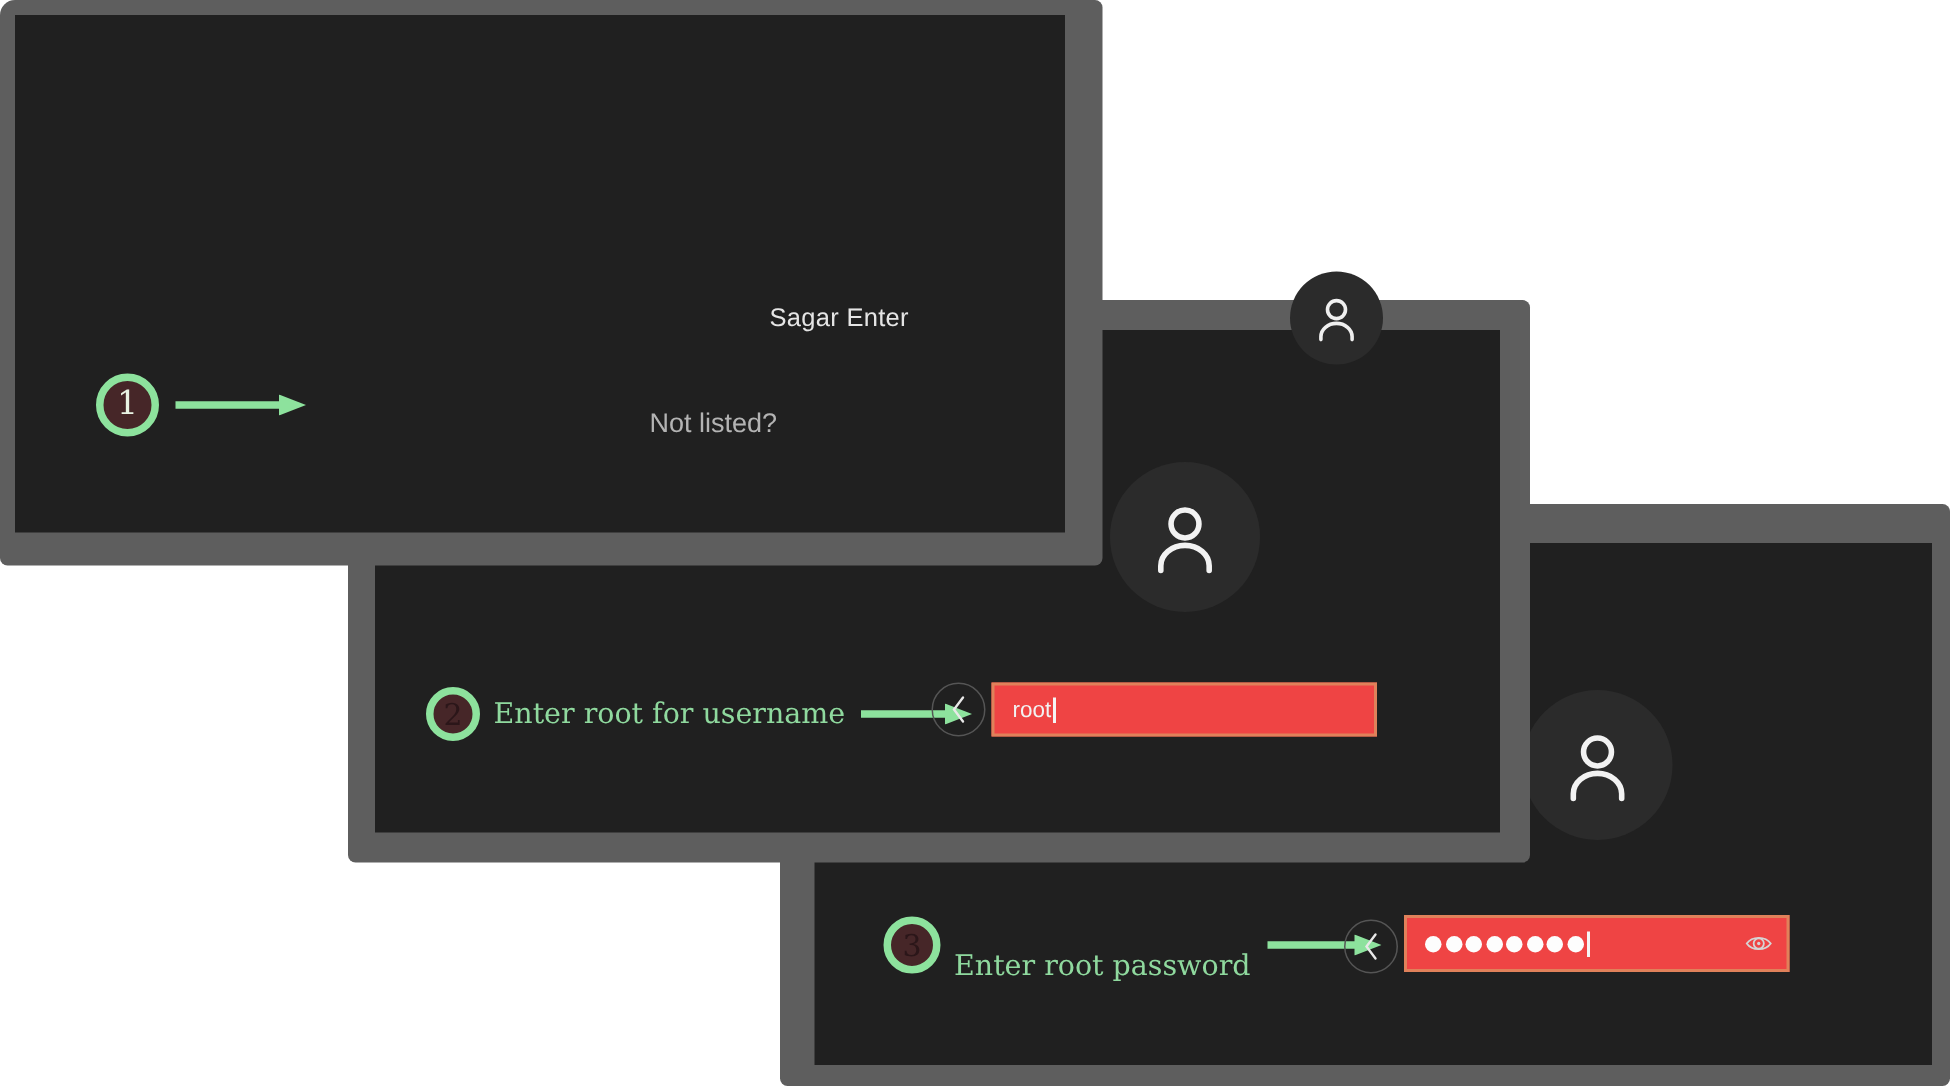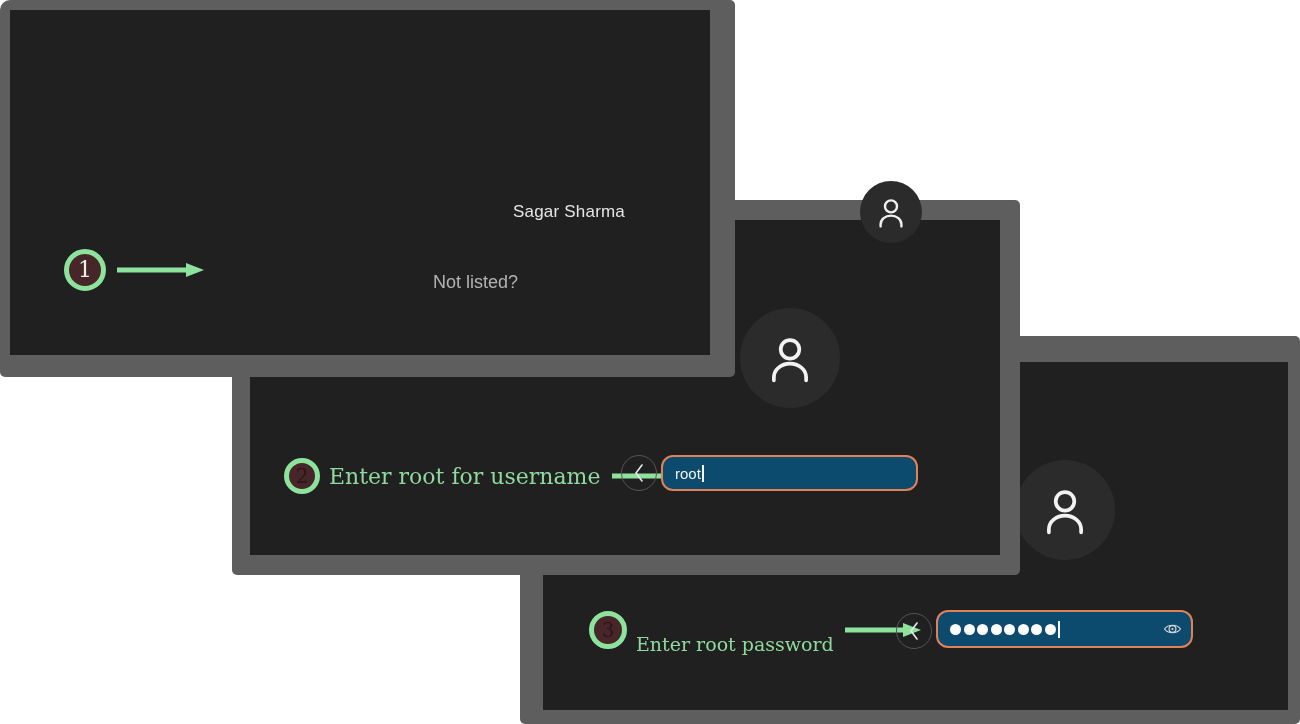--- a/index.html
+++ b/index.html
@@ -31,32 +31,32 @@
          font-family:"DejaVu Serif","Liberation Serif",serif;}
   .badge-num{line-height:1;}
   .annot-label{color:#8fd99e;white-space:nowrap;}
   .annot1{left:54px;top:239px;height:42px;}
   .annot1 .badge{width:42px;height:42px;}
   .annot1 .badge-num{font-size:22px;color:#e9f3e4;}
   .annot1 .annot-label{font-size:19.5px;margin-left:9px;}
   .annot2{left:34px;top:238px;height:36px;}
   .annot2 .badge{width:36px;height:36px;}
   .annot2 .badge-num{font-size:20px;color:#2b1619;}
-  .annot2 .annot-label{font-size:22px;margin-left:9px;}
+  .annot2 .annot-label{font-size:19px;margin-left:9px;}
   .annot3{left:46px;top:249px;height:38px;}
   .annot3 .badge{width:38px;height:38px;}
   .annot3 .badge-num{font-size:20px;color:#2b1619;}
   .annot3 .annot-label{font-size:19px;margin-left:9px;margin-top:28px;}
   .arrow{margin-left:10px;display:block;}
   
   .back-btn{position:absolute;width:36px;height:36px;border-radius:50%;
             border:1px solid #555;background:transparent;box-sizing:border-box;
             display:flex;align-items:center;justify-content:center;cursor:pointer;padding:0;}
   
-  .entry{position:absolute;background:#0c4a6e;border:2px solid #e0815a;border-radius:12px;
+  .entry{position:absolute;background:#ef4444;border:2px solid #e0815a;border-radius:0;
          box-sizing:border-box;display:flex;align-items:center;padding:0 12px;cursor:text;}
   .entry-user{left:411px;top:235px;width:257px;height:36px;}
   .entry-pass{left:393px;top:248px;width:257px;height:38px;}
   .entry-text{color:#f2f2f2;font-size:15px;line-height:1;}
   .caret{display:inline-block;width:2px;height:17px;background:#f5f5f5;margin-left:1px;}
   .dots{display:flex;align-items:center;gap:2.5px;margin-right:1px;}
   .dot{width:11px;height:11px;border-radius:50%;background:#fdfdfd;display:inline-block;}
   .reveal-btn{position:absolute;right:9px;top:50%;transform:translateY(-50%);
               background:none;border:none;padding:0;cursor:pointer;display:flex;}
   
@@ -72,21 +72,21 @@
   <div class="frame frame1">
     <div class="screen screen1">
 
       <div class="user-row">
         <div class="avatar avatar-p1">
           <svg width="40" height="40" viewBox="0 0 100 100" fill="none" stroke="#efefef" stroke-width="6" stroke-linecap="round">
             <circle cx="50" cy="36" r="15"></circle>
             <path d="M24 86 v-5 a26 22 0 0 1 52 0 v5"></path>
           </svg>
         </div>
-        <span class="user-name">Sagar Sharma</span>
+        <span class="user-name">Sagar Enter</span>
       </div>
 
       <span class="not-listed">Not listed?</span>
 
       <div class="annot annot1">
         <div class="badge">
           <span class="badge-num">1</span>
         </div>
         <svg class="arrow" width="88" height="14" viewBox="0 0 88 14">
           <line x1="1" y1="7" x2="72" y2="7" stroke="#8de29d" stroke-width="5"></line>

